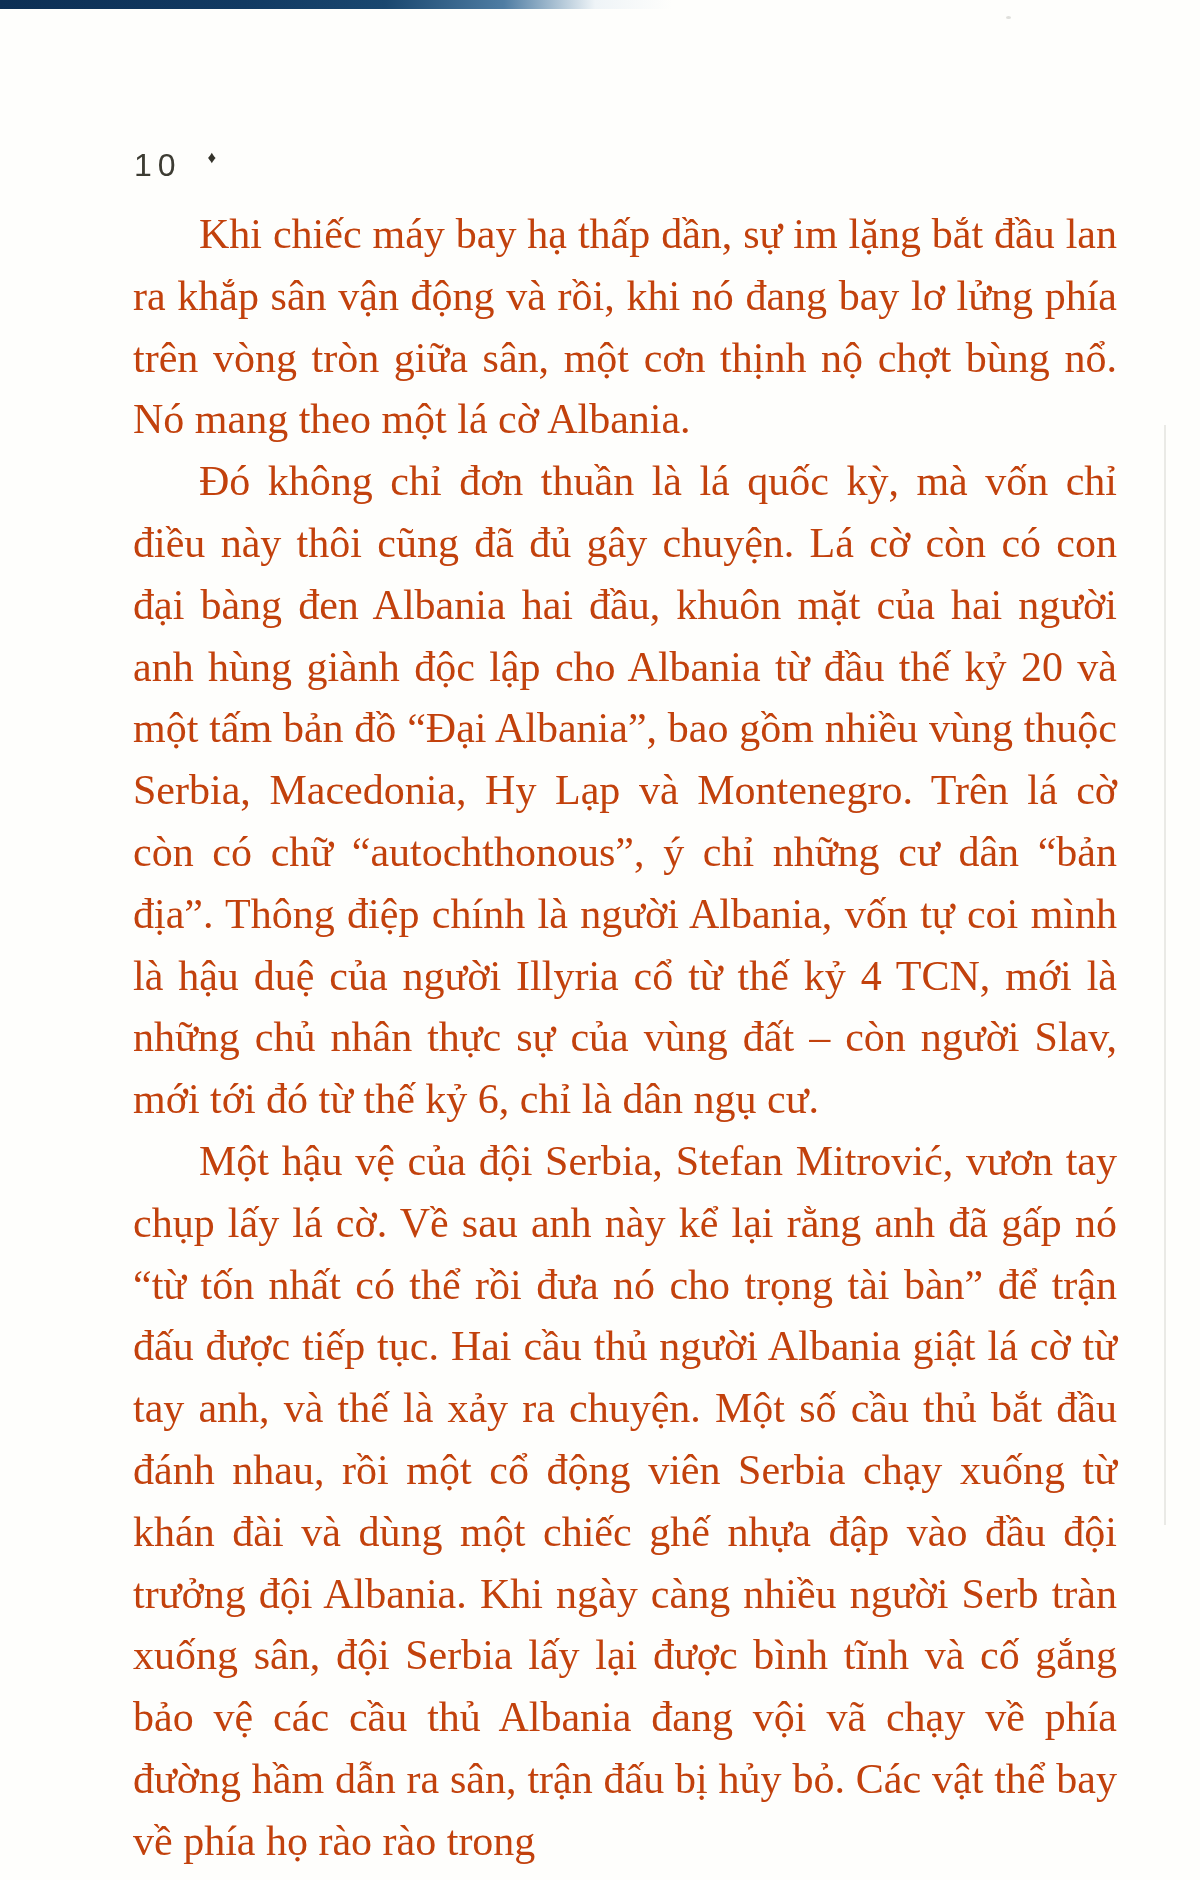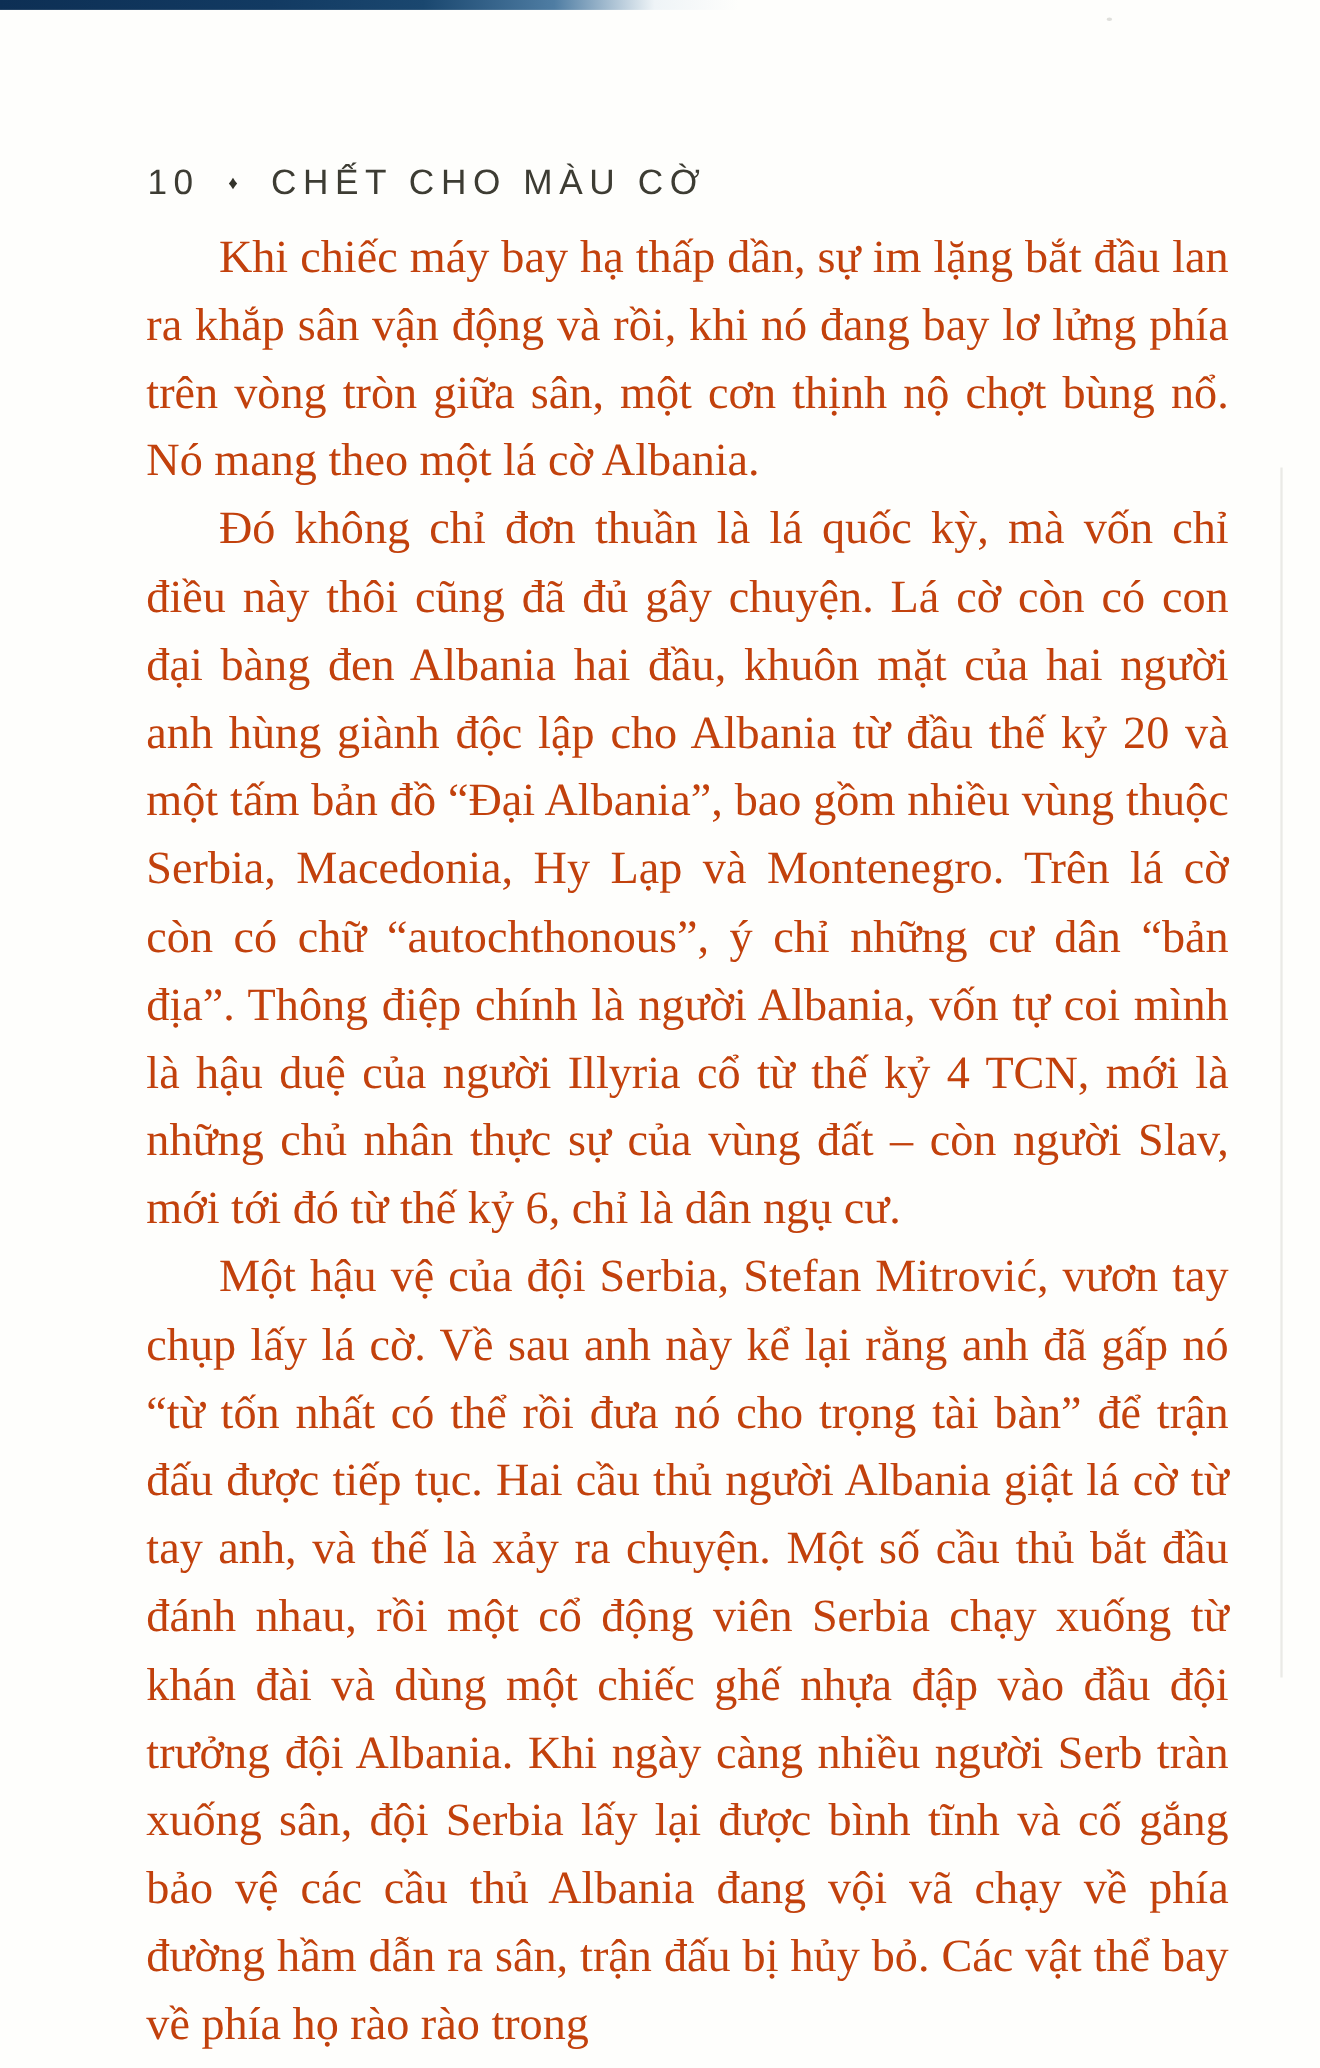--- a/index.html
+++ b/index.html
@@ -13,21 +13,21 @@
   }
   .top-bar{
     position:absolute;top:0;left:0;
     width:700px;height:9px;
     background:linear-gradient(90deg,
       #0d2f54 0%, #123a62 35%, #1a476f 55%,
       #4f7da3 72%, rgba(210,225,238,0.35) 85%, rgba(255,255,255,0) 96%);
   }
   .running-header{
     position:absolute;top:147px;left:134px;
-    display:flex;align-items:center;
+    display:flex;align-items:flex-start;
     font-family:"Liberation Sans","DejaVu Sans",sans-serif;
     color:#3d3c33;
     font-size:32px;
     font-weight:400;
     letter-spacing:6px;
     white-space:nowrap;
   }
   .running-header .page-number{margin-right:26px;}
   .running-header .sep{
     font-size:17px;
@@ -69,21 +69,20 @@
 <body>
 
 <div class="page">
 
   <div class="top-bar"></div>
   <div class="scan-speck"></div>
 
   <div class="running-header">
     <span class="page-number">10</span>
     <span class="sep">♦</span>
-    <span class="title">CHẾT CHO MÀU CỜ</span>
   </div>
 
   <div class="body-text">
     <p>Khi chiếc máy bay hạ thấp dần, sự im lặng bắt đầu lan ra khắp sân vận động và rồi, khi nó đang bay lơ lửng phía trên vòng tròn giữa sân, một cơn thịnh nộ chợt bùng nổ. Nó mang theo một lá cờ Albania.</p>
     <p>Đó không chỉ đơn thuần là lá quốc kỳ, mà vốn chỉ điều này thôi cũng đã đủ gây chuyện. Lá cờ còn có con đại bàng đen Albania hai đầu, khuôn mặt của hai người anh hùng giành độc lập cho Albania từ đầu thế kỷ 20 và một tấm bản đồ “Đại Albania”, bao gồm nhiều vùng thuộc Serbia, Macedonia, Hy Lạp và Montenegro. Trên lá cờ còn có chữ “autochthonous”, ý chỉ những cư dân “bản địa”. Thông điệp chính là người Albania, vốn tự coi mình là hậu duệ của người Illyria cổ từ thế kỷ 4 TCN, mới là những chủ nhân thực sự của vùng đất – còn người Slav, mới tới đó từ thế kỷ 6, chỉ là dân ngụ cư.</p>
     <p>Một hậu vệ của đội Serbia, Stefan Mitrović, vươn tay chụp lấy lá cờ. Về sau anh này kể lại rằng anh đã gấp nó “từ tốn nhất có thể rồi đưa nó cho trọng tài bàn” để trận đấu được tiếp tục. Hai cầu thủ người Albania giật lá cờ từ tay anh, và thế là xảy ra chuyện. Một số cầu thủ bắt đầu đánh nhau, rồi một cổ động viên Serbia chạy xuống từ khán đài và dùng một chiếc ghế nhựa đập vào đầu đội trưởng đội Albania. Khi ngày càng nhiều người Serb tràn xuống sân, đội Serbia lấy lại được bình tĩnh và cố gắng bảo vệ các cầu thủ Albania đang vội vã chạy về phía đường hầm dẫn ra sân, trận đấu bị hủy bỏ. Các vật thể bay về phía họ rào rào trong</p>
   </div>
 
   <div class="scan-line"></div>
 

